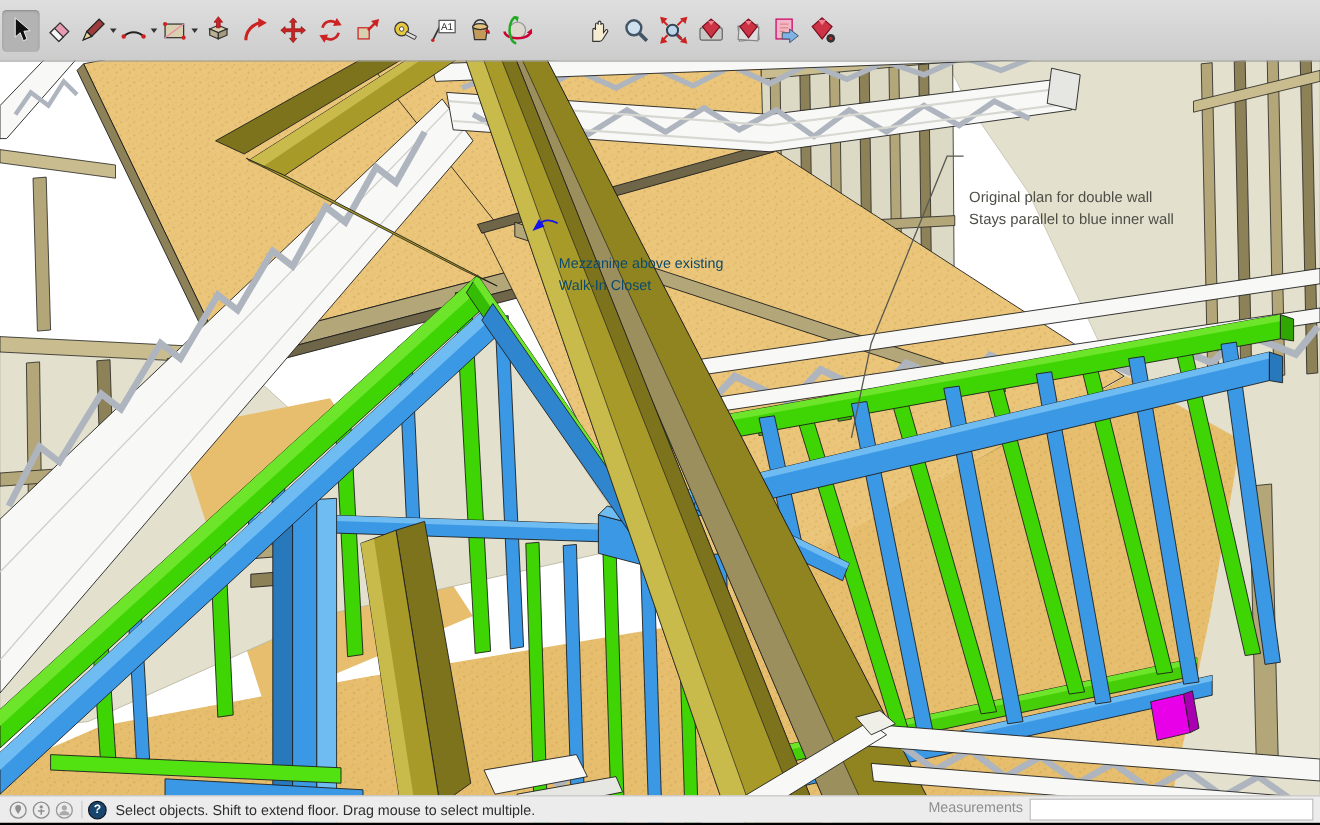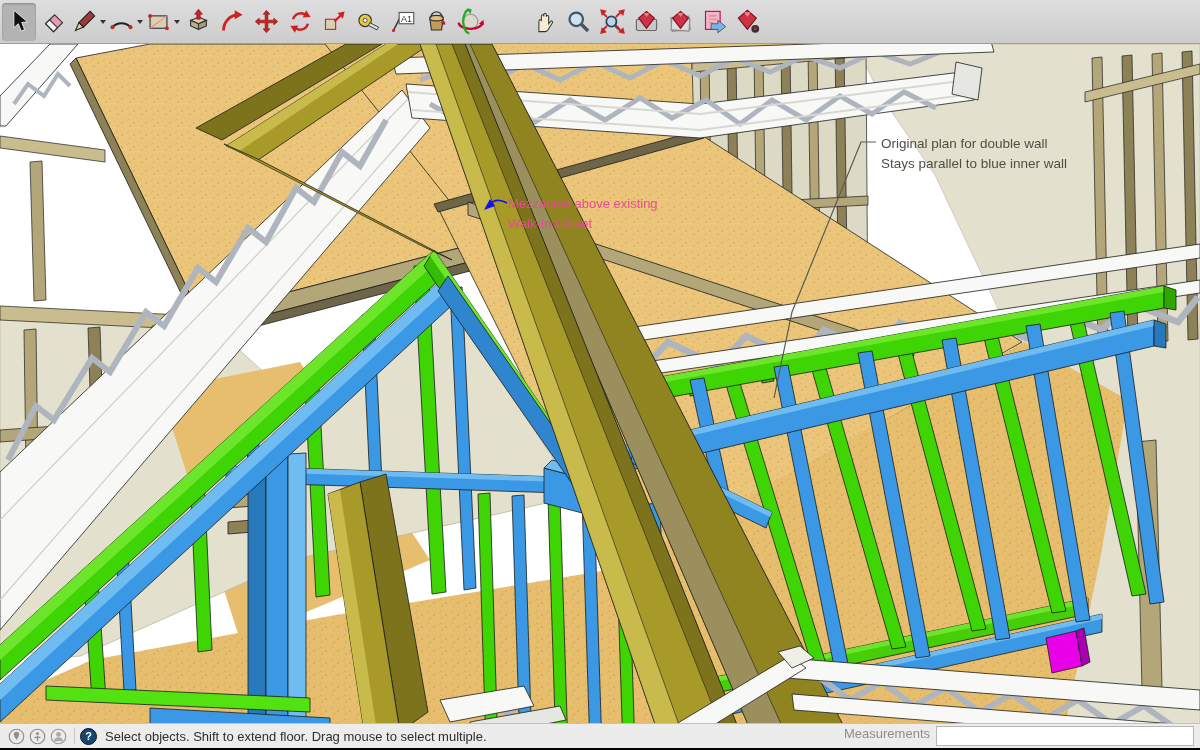--- a/index.html
+++ b/index.html
@@ -1,32 +1,32 @@
 <!DOCTYPE html>
 <html style="--osb: #EBC67A; --osb_floor: #E6BE6E; --wall_cream: #E3E0CD; --wall_cream_dark: #DCD9C5; --wood_tan: #B3A678; --wood_tan_light: #C9BD8F; --wood_tan_dark: #8D8158; --wood_shadow: #6F6549; --green: #3FD403; --green_light: #6CE52A; --green_dark: #2FA602; --blue: #3B98E5; --blue_light: #6FBCF2; --blue_dark: #2878BC; --olive: #A89A28; --olive_light: #C8BB4C; --olive_dark: #7D731C; --truss_white: #F8F8F6; --truss_side: #E6E6E2; --truss_web: #AEB5BF; --magenta: #E800E8; --edge: #1C1C1C;"><head>
 <meta charset="utf-8">
 <style>
   html,body{margin:0;padding:0;}
   body{width:1200px;height:750px;position:relative;overflow:hidden;
        font-family:"Liberation Sans", sans-serif;background:#fff;}
   
-  #toolbar{position:absolute;top:0;left:0;width:1200px;height:44px;z-index:30;
+  #toolbar{position:absolute;top:0;left:0;width:1200px;height:56px;z-index:30;
     background:linear-gradient(#dedede,#cccccc);border-bottom:1px solid #9c9c9c;
     display:flex;align-items:center;padding-left:2px;box-sizing:border-box;}
   .tb{appearance:none;border:none;background:transparent;height:38px;min-width:34px;
     display:flex;align-items:center;justify-content:center;padding:0 1px;margin:0;
     border-radius:4px;}
   .tb.active{background:#b3b3b3;box-shadow:inset 0 1px 2px rgba(0,0,0,.25);}
   .tb svg{width:27px;height:27px;display:block;}
   .caret{width:0;height:0;border-left:3.5px solid transparent;border-right:3.5px solid transparent;
     border-top:4px solid #333;margin-left:2px;}
   .tb-spacer{width:40px;height:1px;}
   
   #scene{position:absolute;top:0;left:0;z-index:0;}
-  .note{position:absolute;z-index:10;white-space:nowrap;}
+  .note{position:absolute;z-index:10;white-space:nowrap;margin-top:36px;}
   #note-blue{left:508px;top:194px;font-size:13px;line-height:20px;}
   #note-gray{left:881px;top:134px;font-size:13.5px;line-height:19.5px;}
   
   #statusbar{position:absolute;left:0;top:723px;width:1200px;height:25px;z-index:30;
     background:#ececec;border-top:1px solid #c2c2c2;display:flex;align-items:center;
     box-sizing:border-box;padding:0 6px;font-size:13px;color:#2e2e2e;}
   .sb-ico{width:17px;height:17px;margin:0 2px;display:block;}
   .sb-sep{width:1px;height:16px;background:#c6c6c6;margin:0 5px;}
   #help-badge{width:17px;height:17px;border-radius:50%;background:#17456e;border:1.5px solid #10121a;
     color:#fff;font-weight:bold;font-size:11px;display:flex;align-items:center;justify-content:center;
@@ -255,21 +255,21 @@
     <path d="M470,722 L560,706 L566,720 L476,738 Z" fill="var(--truss_side)"></path>
   </g>
 
   <g>
     <polyline points="876,142 861,142 792,312 774,398" fill="none" stroke="#5a5a50" stroke-width="1.2"></polyline>
     <path d="M507,203 Q496,197 489,205" fill="none" stroke="#1512F0" stroke-width="1.6"></path>
     <polygon points="484,210 495,206 490,199" fill="#1512F0"></polygon>
   </g>
 </svg>
 
-<div class="note" id="note-blue" style="color: #ec4899;">
+<div class="note" id="note-blue" style="color: #0c4a6e;">
   <div>Mezzanine above existing</div>
   <div>Walk-In Closet</div>
 </div>
 <div class="note" id="note-gray" style="color: rgb(78, 78, 70);">
   <div>Original plan for double wall</div>
   <div>Stays parallel to blue inner wall</div>
 </div>
 
 <div id="toolbar">
   <button class="tb active">

